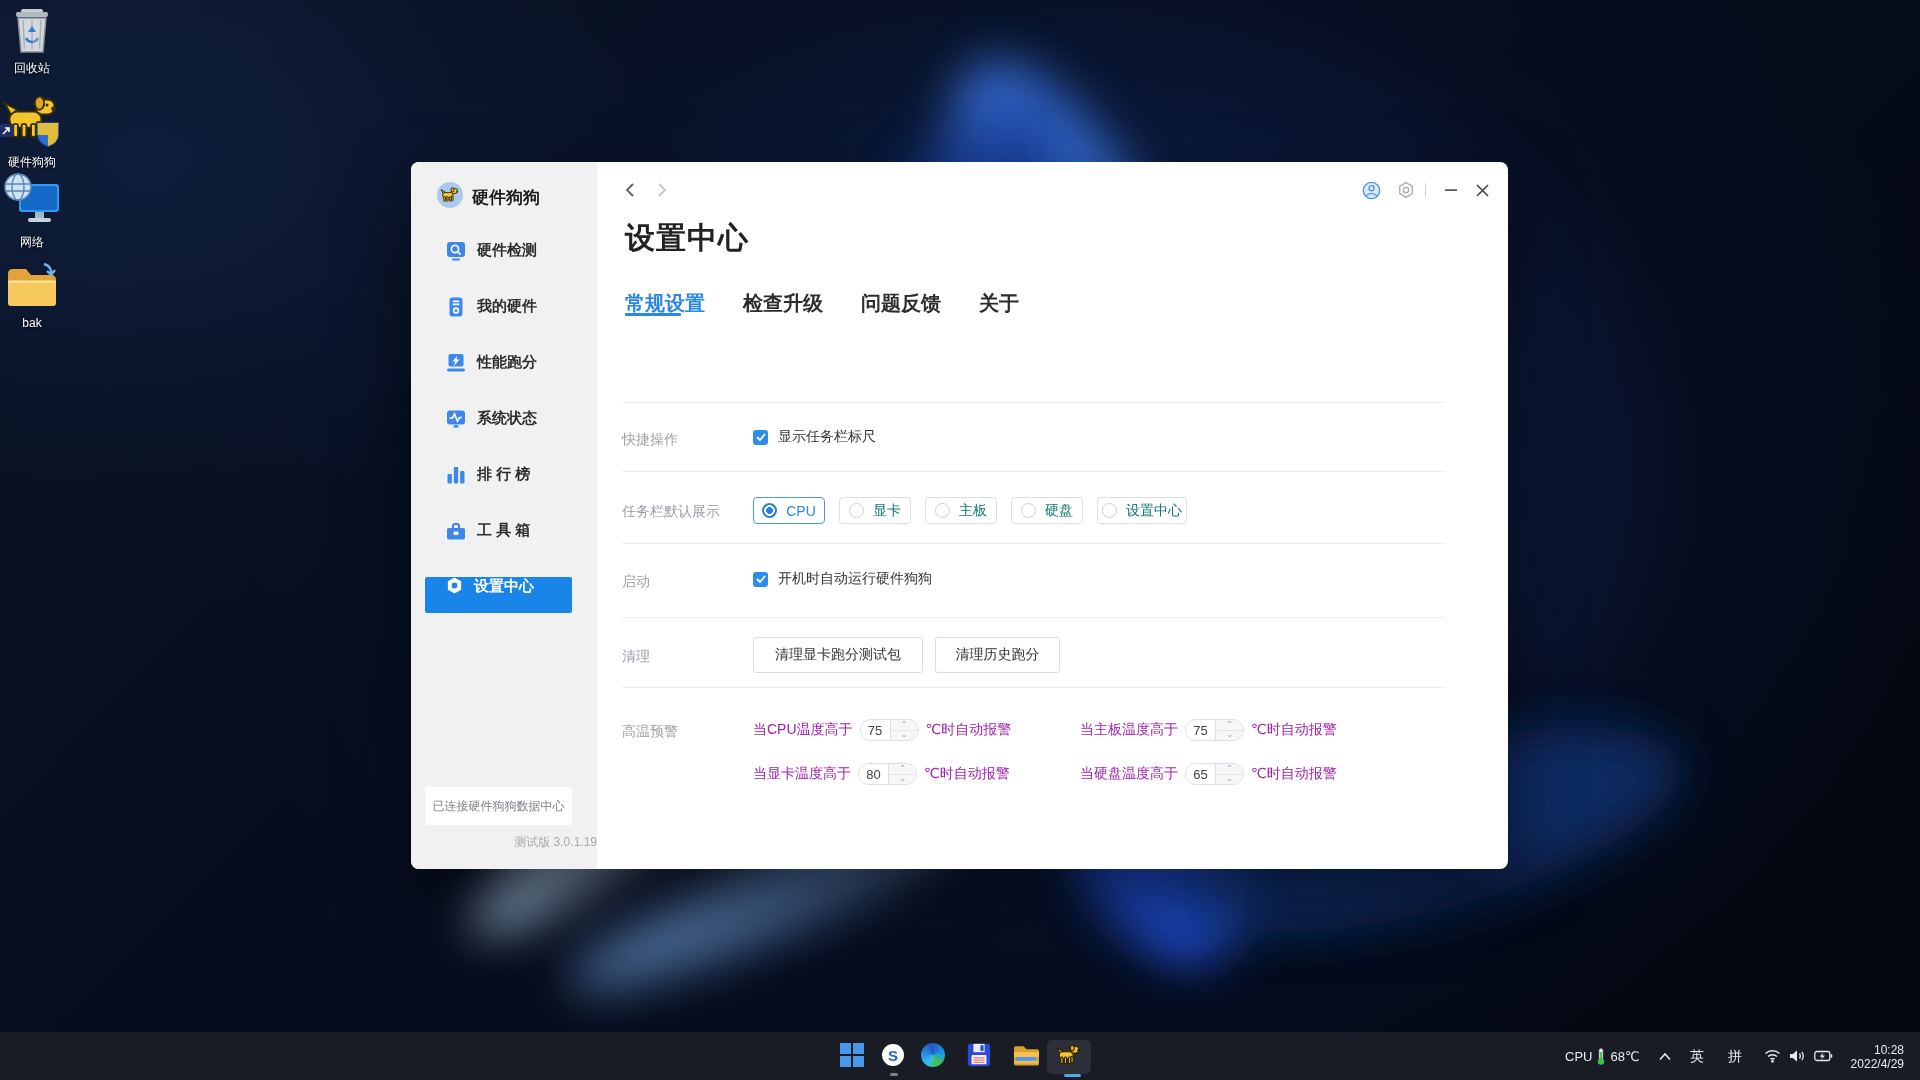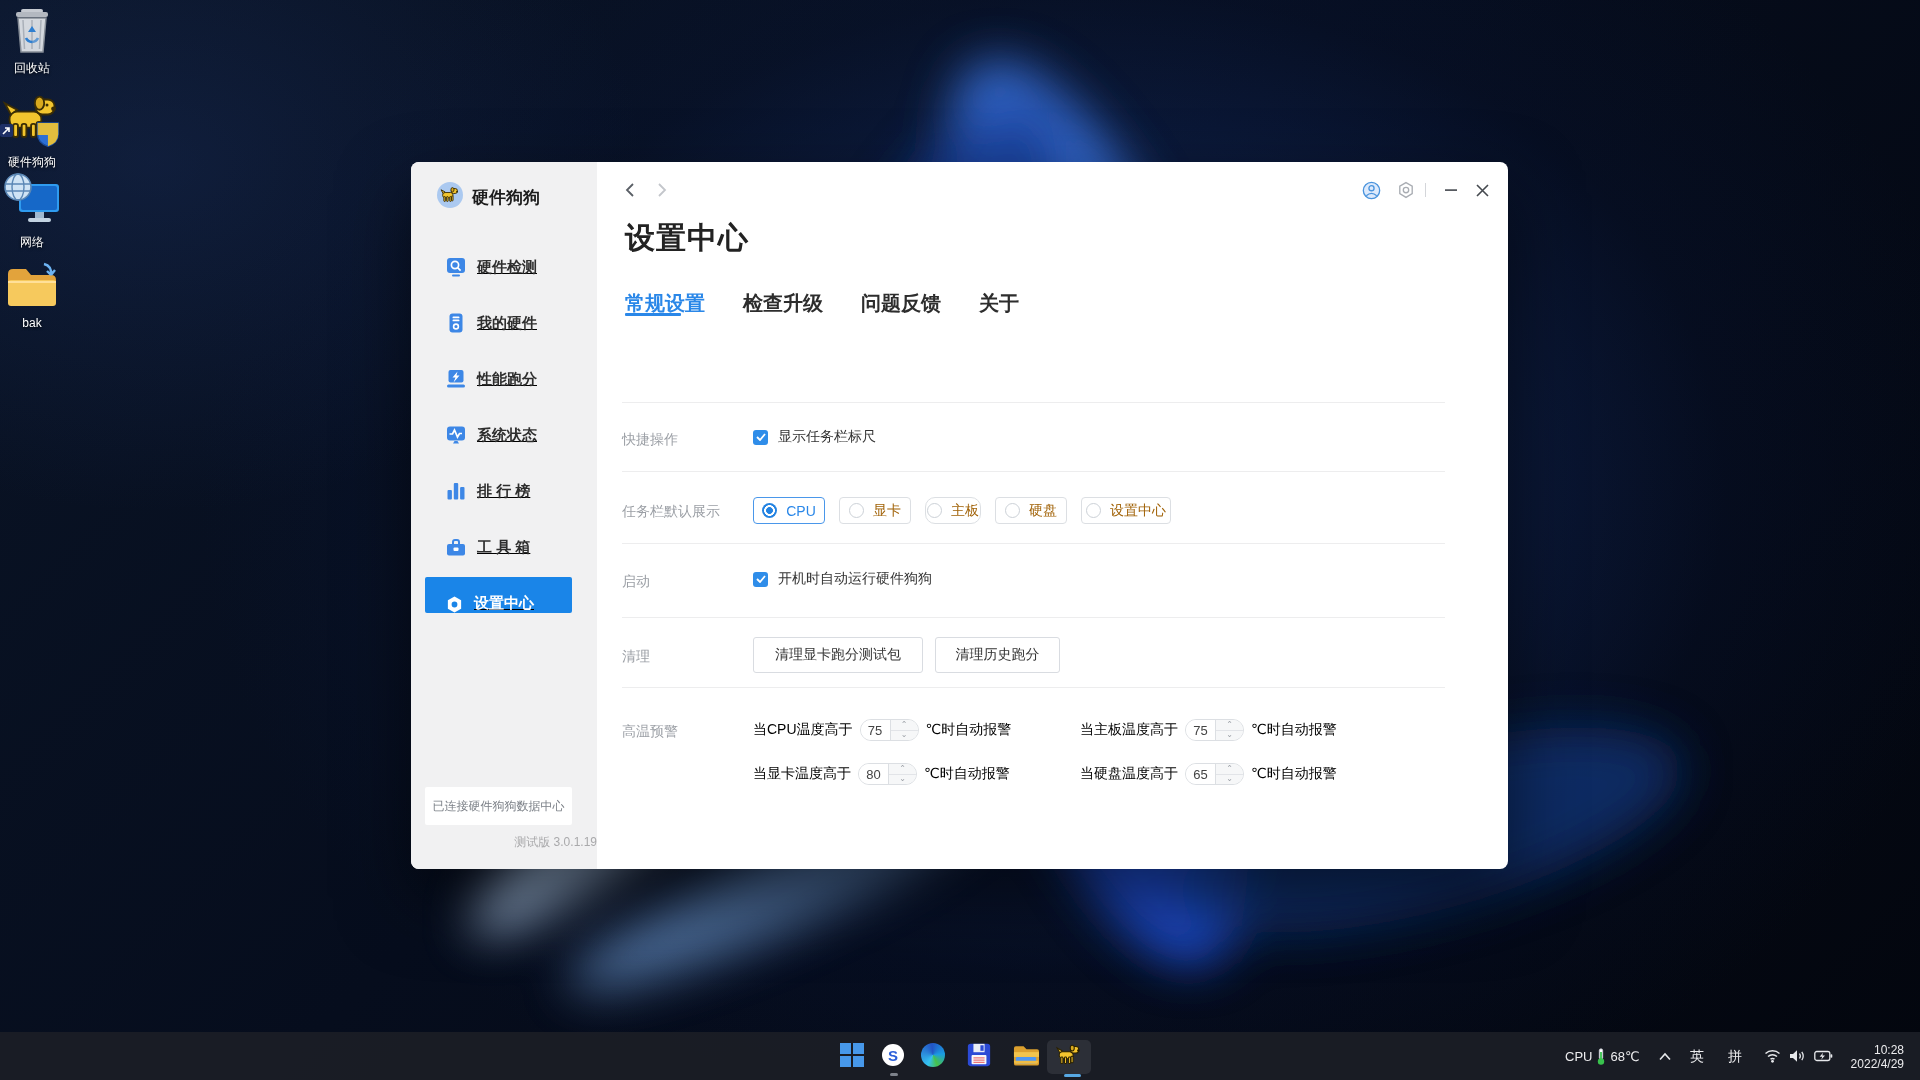--- a/index.html
+++ b/index.html
@@ -18,21 +18,21 @@
   .dicon{width:76px;text-align:center;color:#fff;}
   .dicon .dlabel{font-size:12px;color:#fff;text-shadow:0 1px 3px rgba(0,0,0,.9);margin-top:2px;}
 
   
   #win{left:411px;top:162px;width:1097px;height:707px;background:#fff;border-radius:8px;
        box-shadow:0 30px 70px rgba(0,0,0,.55);overflow:hidden;}
   #sidebar{left:0;top:0;width:186px;height:707px;background:#f1f1f2;}
   .logo-circle{left:26px;top:20px;width:26px;height:26px;border-radius:50%;background:#abc9f0;display:flex;align-items:center;justify-content:center;}
   .logo-name{left:61px;top:24px;font-size:17px;font-weight:bold;color:#1c1c1c;}
   #nav{left:0;top:79px;width:186px;}
-  .nav-item{position:relative;width:147px;height:36px;margin:0 0 20px 14px;display:flex;align-items:flex-end;gap:11px;padding-left:21px;border-radius:2px;cursor:default;text-decoration:underline;}
+  .nav-item{position:relative;width:147px;height:36px;margin:0 0 20px 14px;display:flex;align-items:flex-start;gap:11px;padding-left:21px;border-radius:2px;cursor:default;}
   .nav-item .nlabel{font-size:15px;font-weight:600;color:#2e2e2e;white-space:nowrap;}
   .nav-item.active{background:#1a85e8;}
   .nav-item.active .nlabel{color:#fff;}
   .status-box{left:14px;top:625px;width:147px;height:38px;background:#fff;border-radius:2px;display:flex;align-items:center;justify-content:center;font-size:12px;color:#7c8188;}
   .version{left:0;top:672px;width:186px;text-align:right;font-size:12px;color:#a9a9ab;}
 
   
   .navarrow{top:17px;width:22px;height:22px;display:flex;align-items:center;justify-content:center;}
   .tb-ctl{top:15px;width:26px;height:26px;display:flex;align-items:center;justify-content:center;}
   .tb-sep{left:1014px;top:21px;width:1px;height:14px;background:#d4d6da;}
@@ -41,27 +41,27 @@
   .page-title{left:214px;top:56px;font-size:30px;font-weight:bold;color:#222;letter-spacing:1px;}
   #tabs{left:214px;top:128px;display:flex;gap:38px;}
   .tab{font-size:20px;font-weight:bold;color:#2d2d2d;padding-bottom:8px;cursor:default;}
   .tab.active{color:#2a87e8;}
   .tab-underline{left:214px;top:151px;width:56px;height:3px;background:#2a87e8;border-radius:1px;}
   .hr{left:211px;width:823px;height:1px;background:#ededee;}
   .rowlabel{left:211px;font-size:14px;color:#9b9fa5;}
   .ctl-line{display:flex;align-items:center;gap:10px;height:18px;}
   .ctl-text{font-size:14px;color:#333;}
   .cb{width:15px;height:15px;border-radius:3px;background:#2f8de9;display:flex;align-items:center;justify-content:center;flex:none;}
-  .optbox{height:27px;border:1px solid #dcdfe3;border-radius:4px;background:#fff;display:flex;align-items:center;justify-content:center;gap:9px;font-size:14px;color:#a16207;}
+  .optbox{height:27px;border:1px solid #dcdfe3;border-radius:4px;background:#fff;display:flex;align-items:center;justify-content:center;gap:9px;font-size:14px;color:#0f766e;}
   .optbox.sel{border-color:#4a97ea;color:#2a87e8;}
   .radio{width:15px;height:15px;border-radius:50%;border:1px solid #ccd1d7;background:#fff;flex:none;}
   .optbox.sel .radio{border:none;background:radial-gradient(circle,#2383e2 0 3.1px,#fff 3.7px 5.1px,#2383e2 5.6px);}
   .wbtn{height:36px;border:1px solid #d9dce1;border-radius:3px;background:#fff;display:flex;align-items:center;justify-content:center;font-size:14px;color:#333;}
   .alert-line{display:flex;align-items:center;gap:7px;height:22px;}
-  .alert-line .atext{font-size:14px;color:#000000;white-space:nowrap;}
+  .alert-line .atext{font-size:14px;color:#a21caf;white-space:nowrap;}
   .spin{display:flex;width:59px;height:22px;border:1px solid #dcdfe3;border-radius:11px;overflow:hidden;background:#fff;flex:none;}
   .spin input{width:29px;border:none;outline:none;text-align:center;font-size:13px;color:#444;padding:0;background:#fff;}
   .spin .btns{width:30px;border-left:1px solid #dcdfe3;display:flex;flex-direction:column;background:#f6f7f8;}
   .spin .sbtn{flex:1;display:flex;align-items:center;justify-content:center;color:#9a9fa5;font-size:8px;line-height:1;}
   .spin .sbtn.up{border-bottom:1px solid #e2e4e8;}
 
   
   #taskbar{left:0;top:1032px;width:1920px;height:48px;background:rgba(26,29,37,.97);}
   .tb-icon{top:10px;width:26px;height:26px;display:flex;align-items:center;justify-content:center;}
   .win-start{display:grid;grid-template-columns:11px 11px;grid-template-rows:11px 11px;gap:2px;}
@@ -313,21 +313,21 @@
     <div class="rowlabel abs" style="top:341px;">任务栏默认展示</div>
     <div class="abs" style="left:342px;top:335px;display:flex;gap:14px;">
       <div class="optbox sel" style="width:72px;">
         <span class="radio"></span>
         <span>CPU</span>
       </div>
       <div class="optbox" style="width:72px;">
         <span class="radio"></span>
         <span>显卡</span>
       </div>
-      <div class="optbox" style="width:56px;border-radius:10px;">
+      <div class="optbox" style="width:72px;">
         <span class="radio"></span>
         <span>主板</span>
       </div>
       <div class="optbox" style="width:72px;">
         <span class="radio"></span>
         <span>硬盘</span>
       </div>
       <div class="optbox" style="width:90px;">
         <span class="radio"></span>
         <span>设置中心</span>

